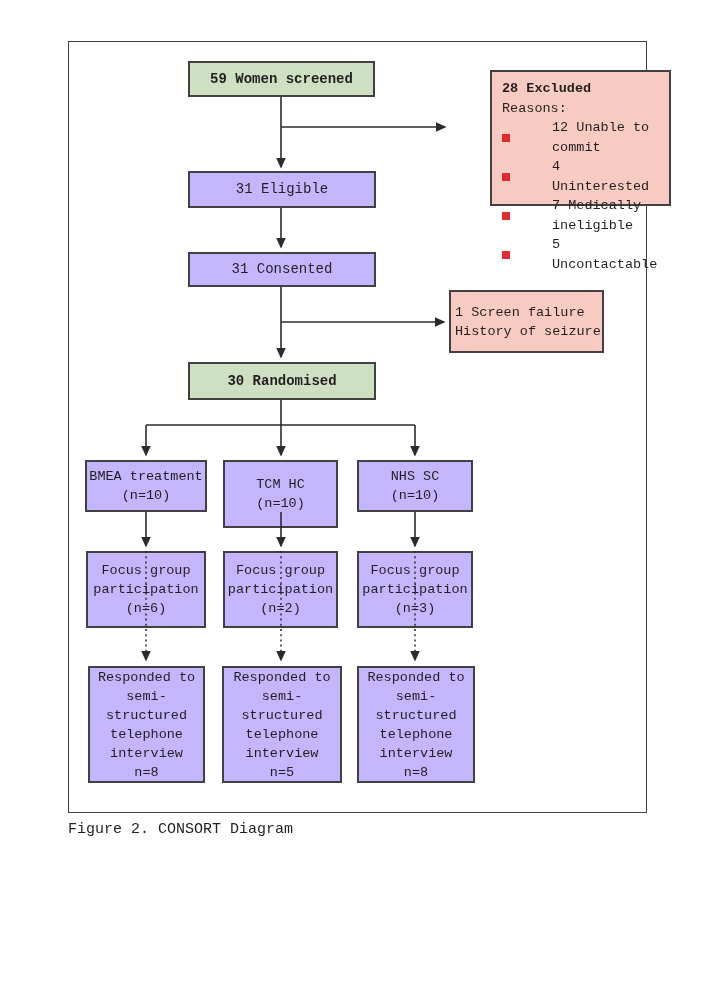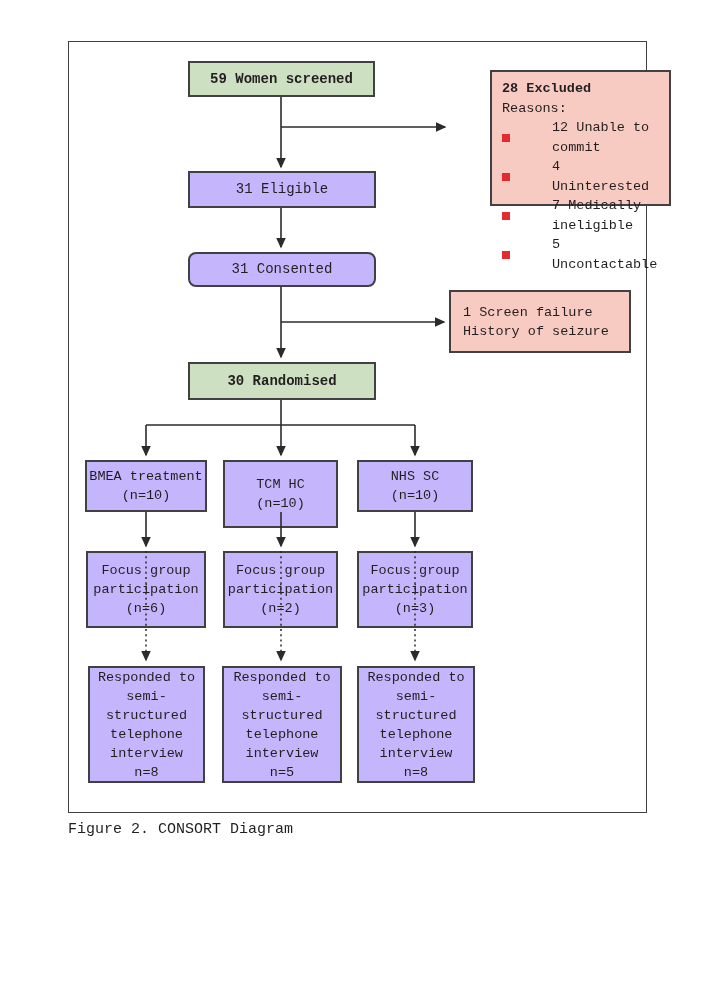--- a/index.html
+++ b/index.html
@@ -61,26 +61,26 @@
   .excluded-title { font-weight: bold; }
   .reason-row { display: flex; align-items: center; gap: 36px; }
   .bullet-square {
     display: inline-block;
     width: 8px; height: 8px;
     background: #e32a2e;
     margin-right: 6px;
     flex: 0 0 auto;
   }
   .screenfail-box {
-    left: 449px; top: 290px; width: 182px; height: 63px;
-    padding-left: 12px;
+    left: 449px; top: 290px; width: 155px; height: 63px;
+    padding-left: 4px;
   }
   .screened-box   { left: 188px; top: 61px;  width: 187px; height: 36px; }
   .eligible-box   { left: 188px; top: 171px; width: 188px; height: 37px; font-size: 14px; }
-  .consented-box  { left: 188px; top: 252px; width: 188px; height: 35px; font-size: 14px; border-radius: 8px; }
+  .consented-box  { left: 188px; top: 252px; width: 188px; height: 35px; font-size: 14px; }
   .randomised-box { left: 188px; top: 362px; width: 188px; height: 38px; justify-content: center; }
   .caption {
     position: absolute;
     left: 68px;
     top: 821px;
     font-size: 15px;
     color: #231f20;
   }
 </style>
 </head>

